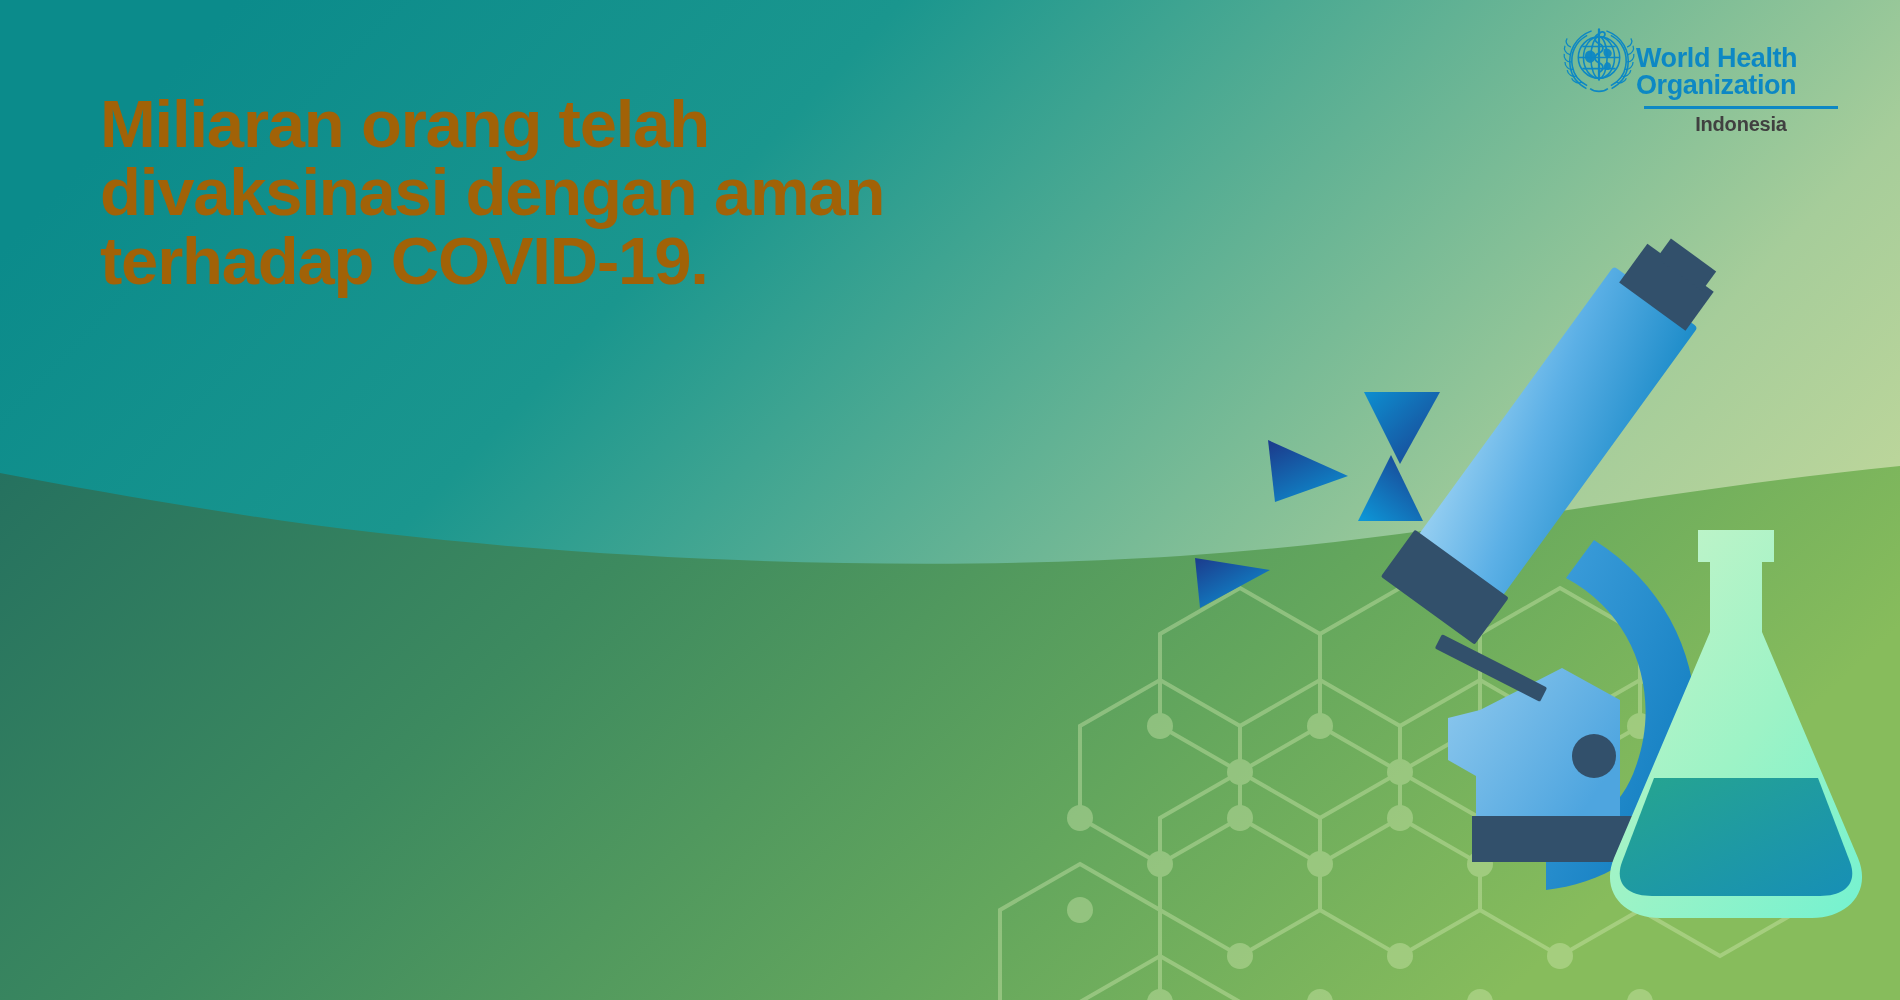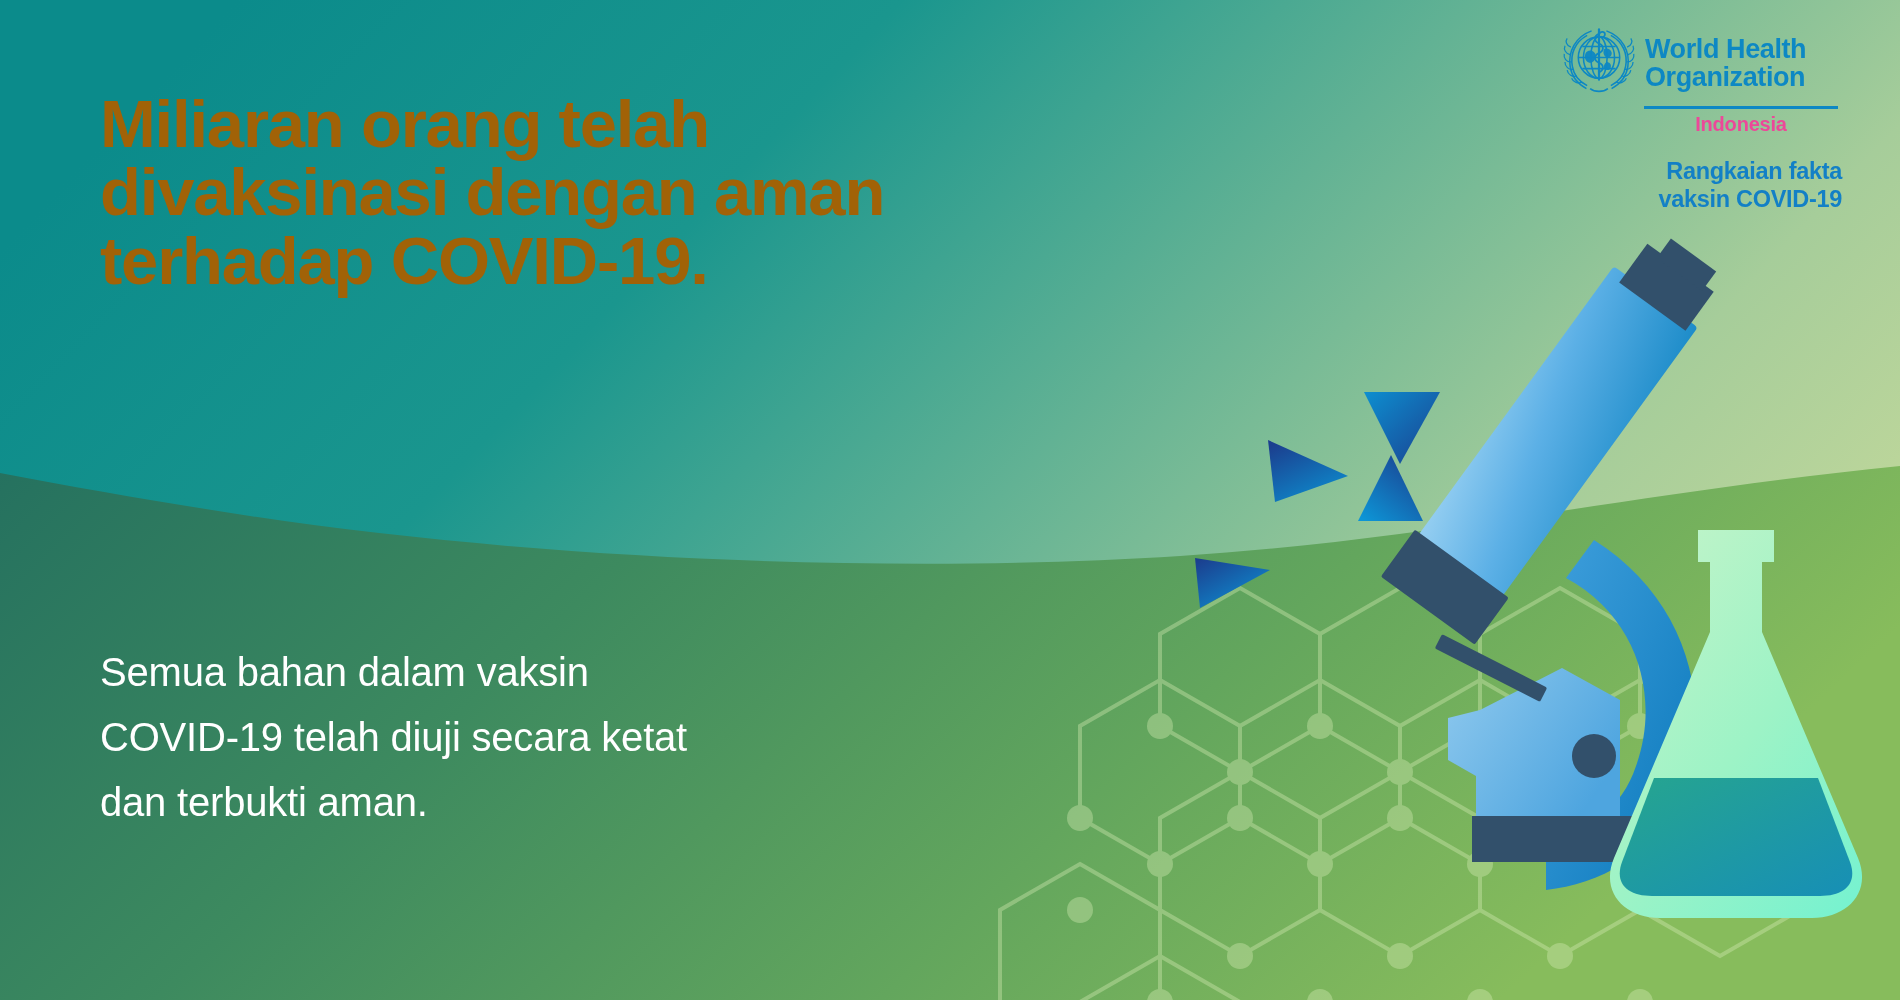--- a/index.html
+++ b/index.html
@@ -55,42 +55,41 @@
   
   .who-block {
     position: absolute;
     right: 58px;
     top: 22px;
     width: 280px;
     text-align: left;
   }
   .who-top {
     display: flex;
-    align-items: center;
-    gap: 9px;
+    align-items: flex-end;
   }
   .who-emblem { flex: 0 0 auto; }
   .who-words {
     color: #0d88c4;
     font-family: "Liberation Sans", sans-serif;
     font-weight: bold;
     font-size: 27px;
     line-height: 1.02;
     letter-spacing: -0.4px;
     padding-top: 6px;
     white-space: pre-line;
   }
   .who-rule {
     height: 3px;
     background: #0d88c4;
     margin: 6px 0 4px 82px;
     width: 194px;
   }
   .who-country {
-    color: #ec4899;
+    color: #404040;
     font-family: "Liberation Sans", sans-serif;
     font-weight: bold;
     font-size: 20px;
     text-align: center;
     margin-left: 82px;
     width: 194px;
     letter-spacing: -0.2px;
   }
   .who-tagline {
     color: #1380c6;
@@ -278,23 +277,20 @@
                  L1652,896
                  C1628,896 1614,884 1622,862 L1654,778 Z" fill="url(#gLiquid)"></path>
       </g>
     </g>
   </svg>
 
   <div class="headline">Miliaran orang telah
 divaksinasi dengan aman
 terhadap COVID-19.</div>
 
-  <div class="bodytext">Semua bahan dalam vaksin
-COVID-19 telah diuji secara ketat
-dan terbukti aman.</div>
 
   <div class="who-block">
     <div class="who-top">
       <span class="who-emblem">
         <svg width="74" height="74" viewBox="0 0 100 100" aria-hidden="true">
           <g fill="none" stroke="#0d88c4" stroke-width="2.1">
 
             <path d="M40,12 C18,20 8,40 11,60 C13,74 22,84 33,90"></path>
             <path d="M34,18 C17,27 11,44 14,60 C16,72 24,81 34,86"></path>
 
@@ -347,17 +343,15 @@
           </g>
 
           <path d="M38,90 C44,95 56,95 62,90" stroke="#0d88c4" stroke-width="2.1" fill="none"></path>
         </svg>
       </span>
       <span class="who-words">World Health
 Organization</span>
     </div>
     <div class="who-rule"></div>
     <div class="who-country">Indonesia</div>
-    <div class="who-tagline">Rangkaian fakta
-vaksin COVID-19</div>
   </div>
 
 </div>
 
 </body></html>

